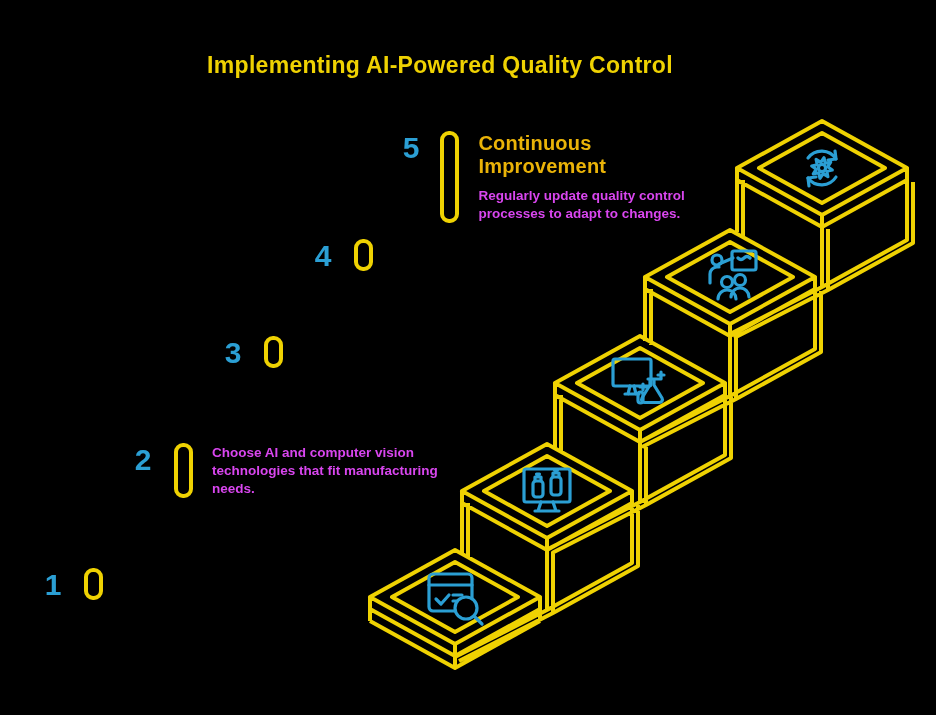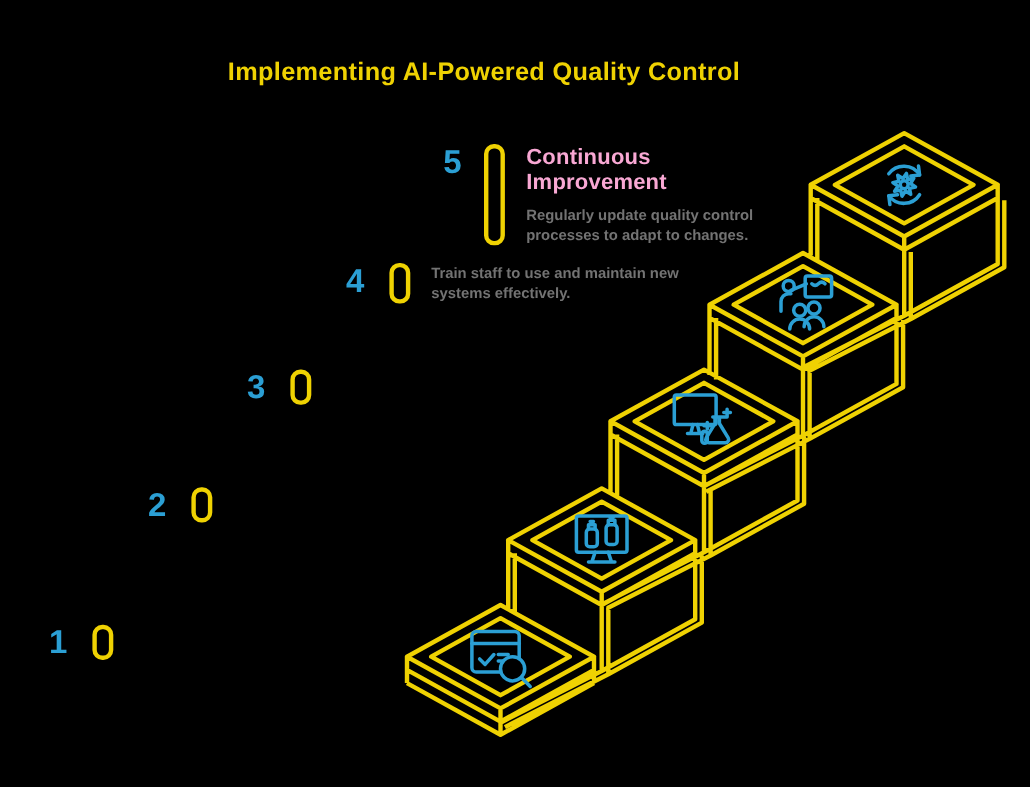--- a/index.html
+++ b/index.html
@@ -7,22 +7,22 @@
           font-family:"Liberation Sans",sans-serif;}
   .page-title{position:absolute;left:0;top:52px;width:880px;text-align:center;
           font-size:23px;font-weight:bold;color:#EFD202;letter-spacing:.3px;}
   .stairs-svg{position:absolute;left:0;top:0;}
   .step-row{position:absolute;display:flex;align-items:stretch;}
   .step-num{width:40px;text-align:center;font-size:30px;font-weight:bold;color:#2B9FD4;
           align-self:flex-start;line-height:1;margin-top:2px;}
   .marker-bar{width:11px;border:4px solid #EFD202;border-radius:9px;background:transparent;
           margin-left:11px;flex:0 0 auto;}
   .step-text{margin-left:19px;padding-top:1px;}
-  .step-title{font-size:20px;font-weight:bold;color:#f9a8d4;margin:0 0 9px 0;letter-spacing:.2px;}
-  .step-desc{font-size:13.5px;font-weight:700;color:#737373;line-height:1.33;
+  .step-title{font-size:20px;font-weight:bold;color:#eab308;margin:0 0 9px 0;letter-spacing:.2px;}
+  .step-desc{font-size:13.5px;font-weight:700;color:#d946ef;line-height:1.33;
           white-space:pre-line;margin:0;}
   
   .s1{left:33px;top:568px;width:330px;}
   .s2{left:123px;top:443px;width:330px;}
   .s3{left:213px;top:336px;width:300px;}
   .s4{left:303px;top:239px;width:330px;}
   .s5{left:393px;top:131px;width:310px;}
 </style>
 </head>
 <body>
@@ -78,34 +78,35 @@
     <div class="step-num">1</div>
     <div class="marker-bar"></div>
     <div class="step-text">
     </div>
   </div>
 
   <div class="step-row s2">
     <div class="step-num">2</div>
     <div class="marker-bar"></div>
     <div class="step-text">
+      <div class="step-desc">Choose AI and computer vision
+technologies that fit manufacturing
+needs.</div>
     </div>
   </div>
 
   <div class="step-row s3">
     <div class="step-num">3</div>
     <div class="marker-bar"></div>
   </div>
 
   <div class="step-row s4">
     <div class="step-num">4</div>
     <div class="marker-bar"></div>
     <div class="step-text">
-      <div class="step-desc">Train staff to use and maintain new
-systems effectively.</div>
     </div>
   </div>
 
   <div class="step-row s5">
     <div class="step-num">5</div>
     <div class="marker-bar"></div>
     <div class="step-text">
       <div class="step-title">Continuous Improvement</div>
       <div class="step-desc">Regularly update quality control
 processes to adapt to changes.</div>

